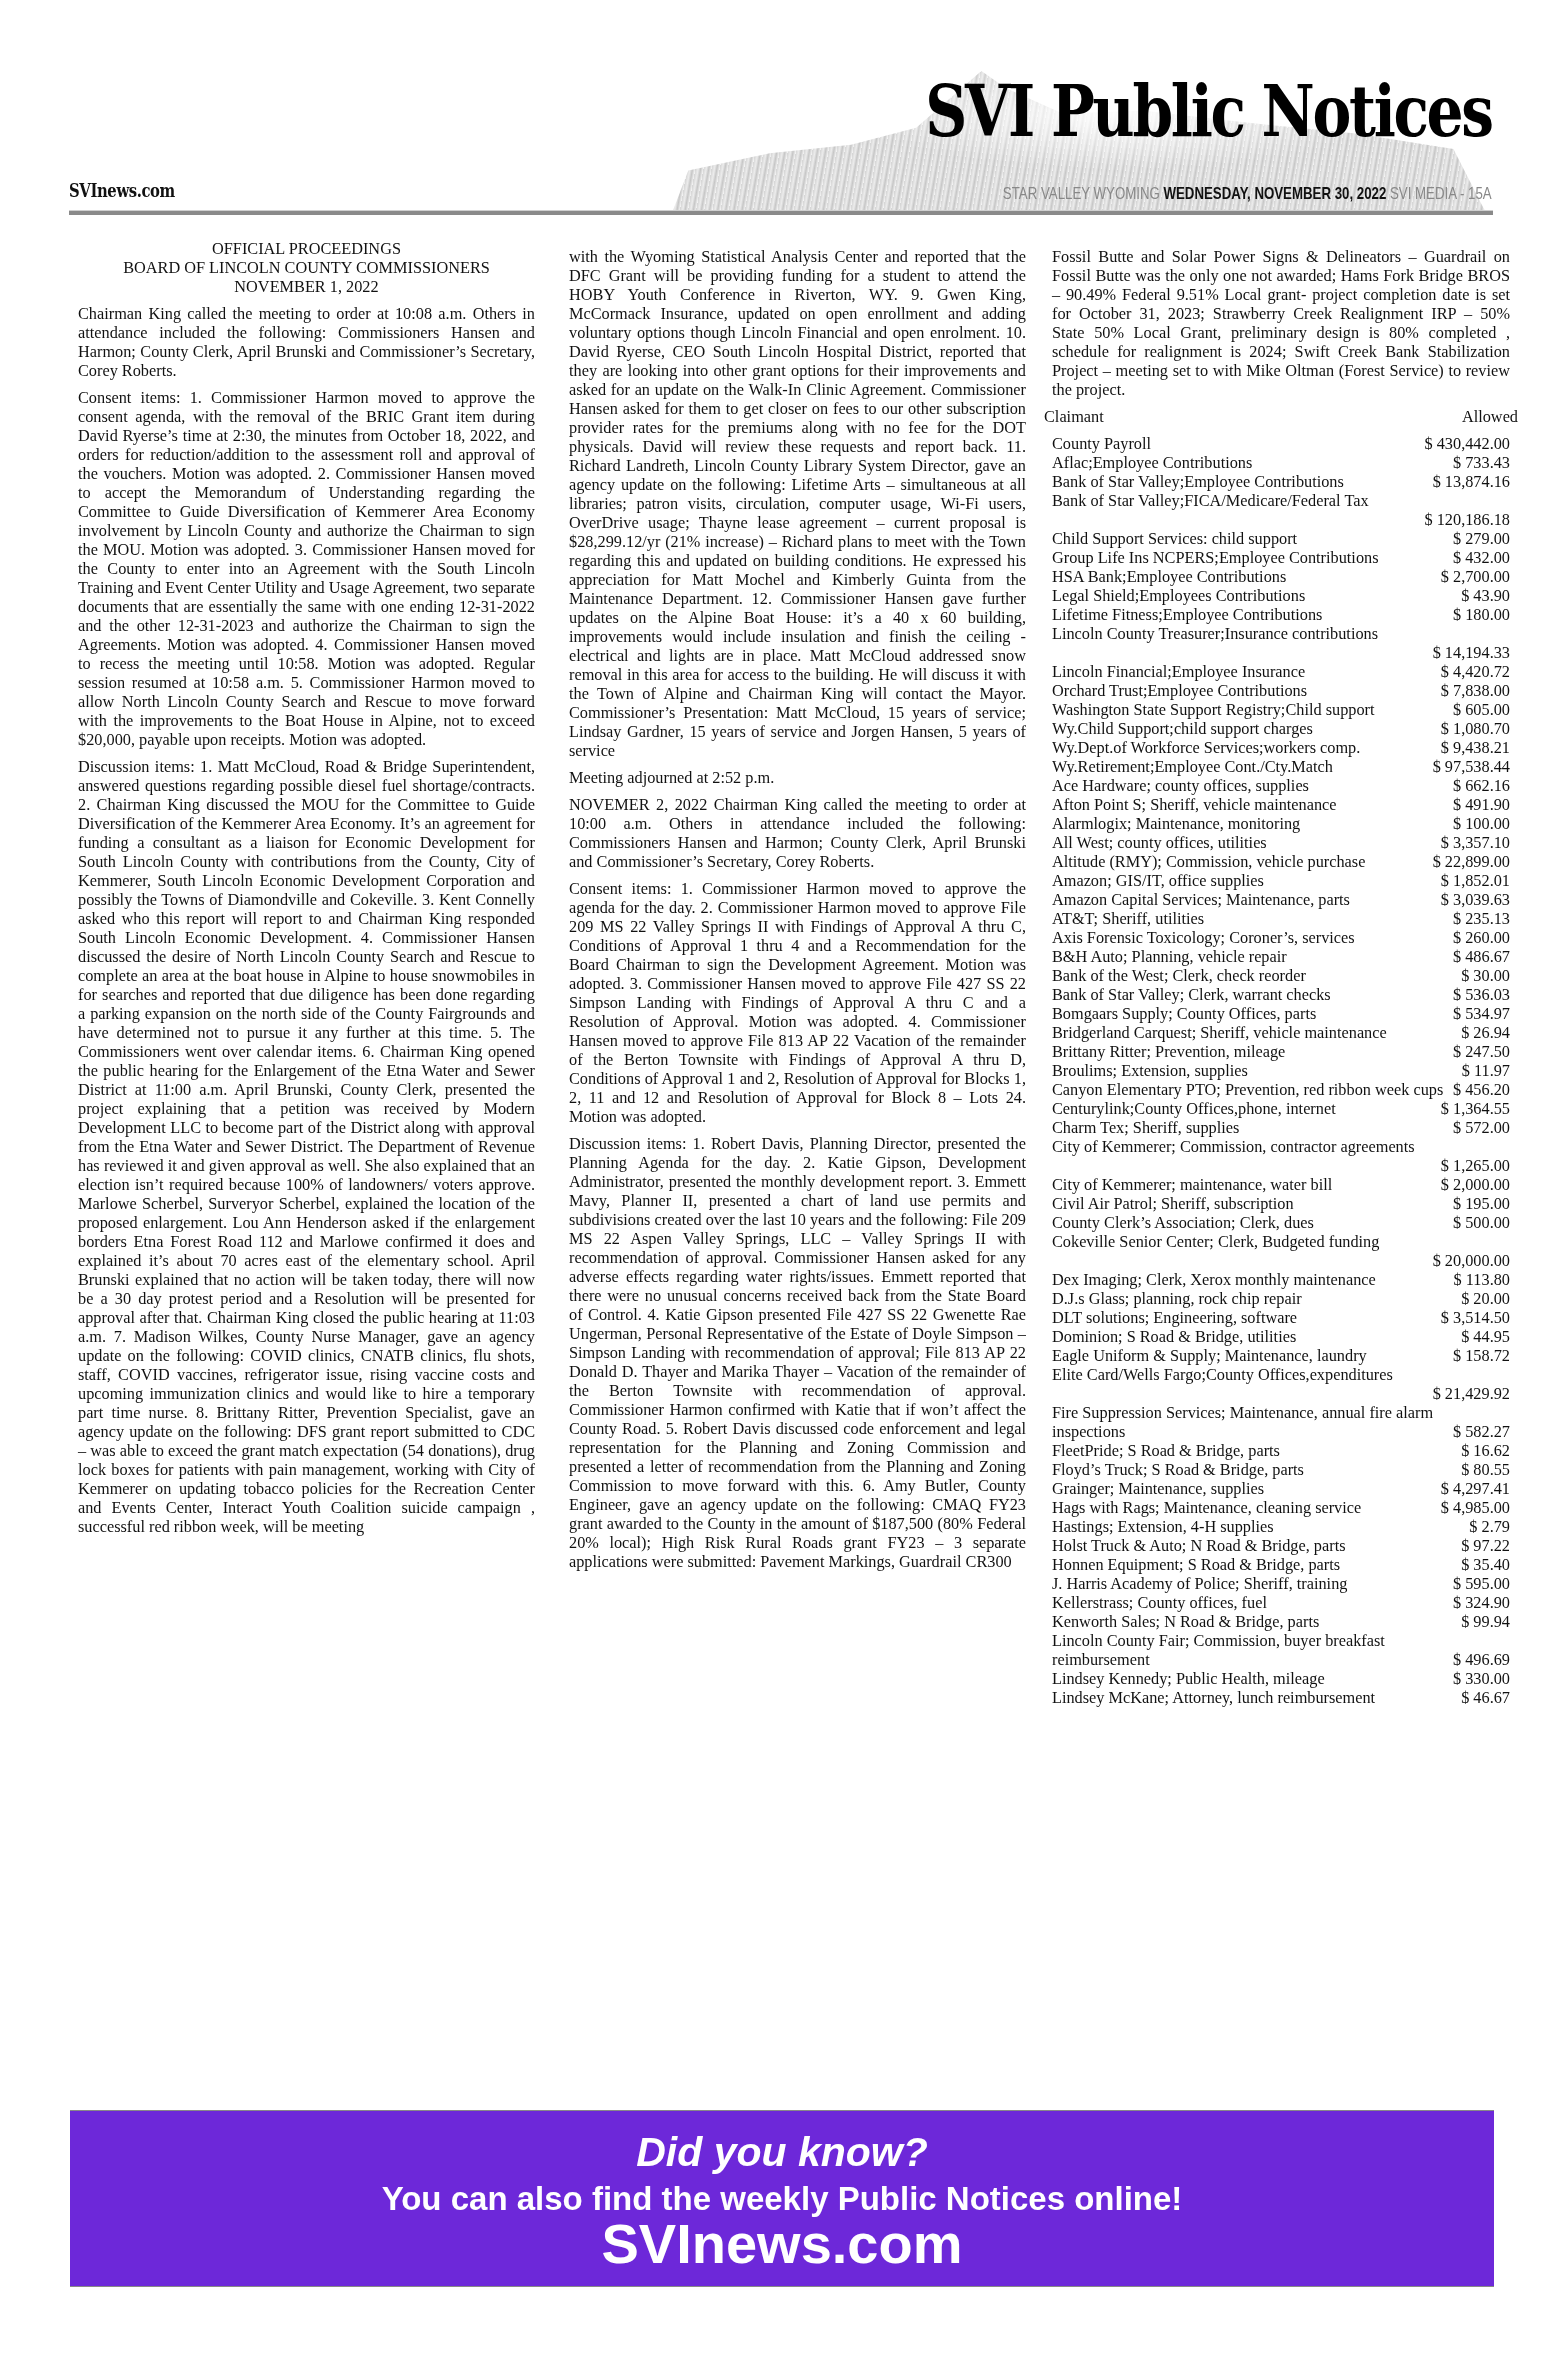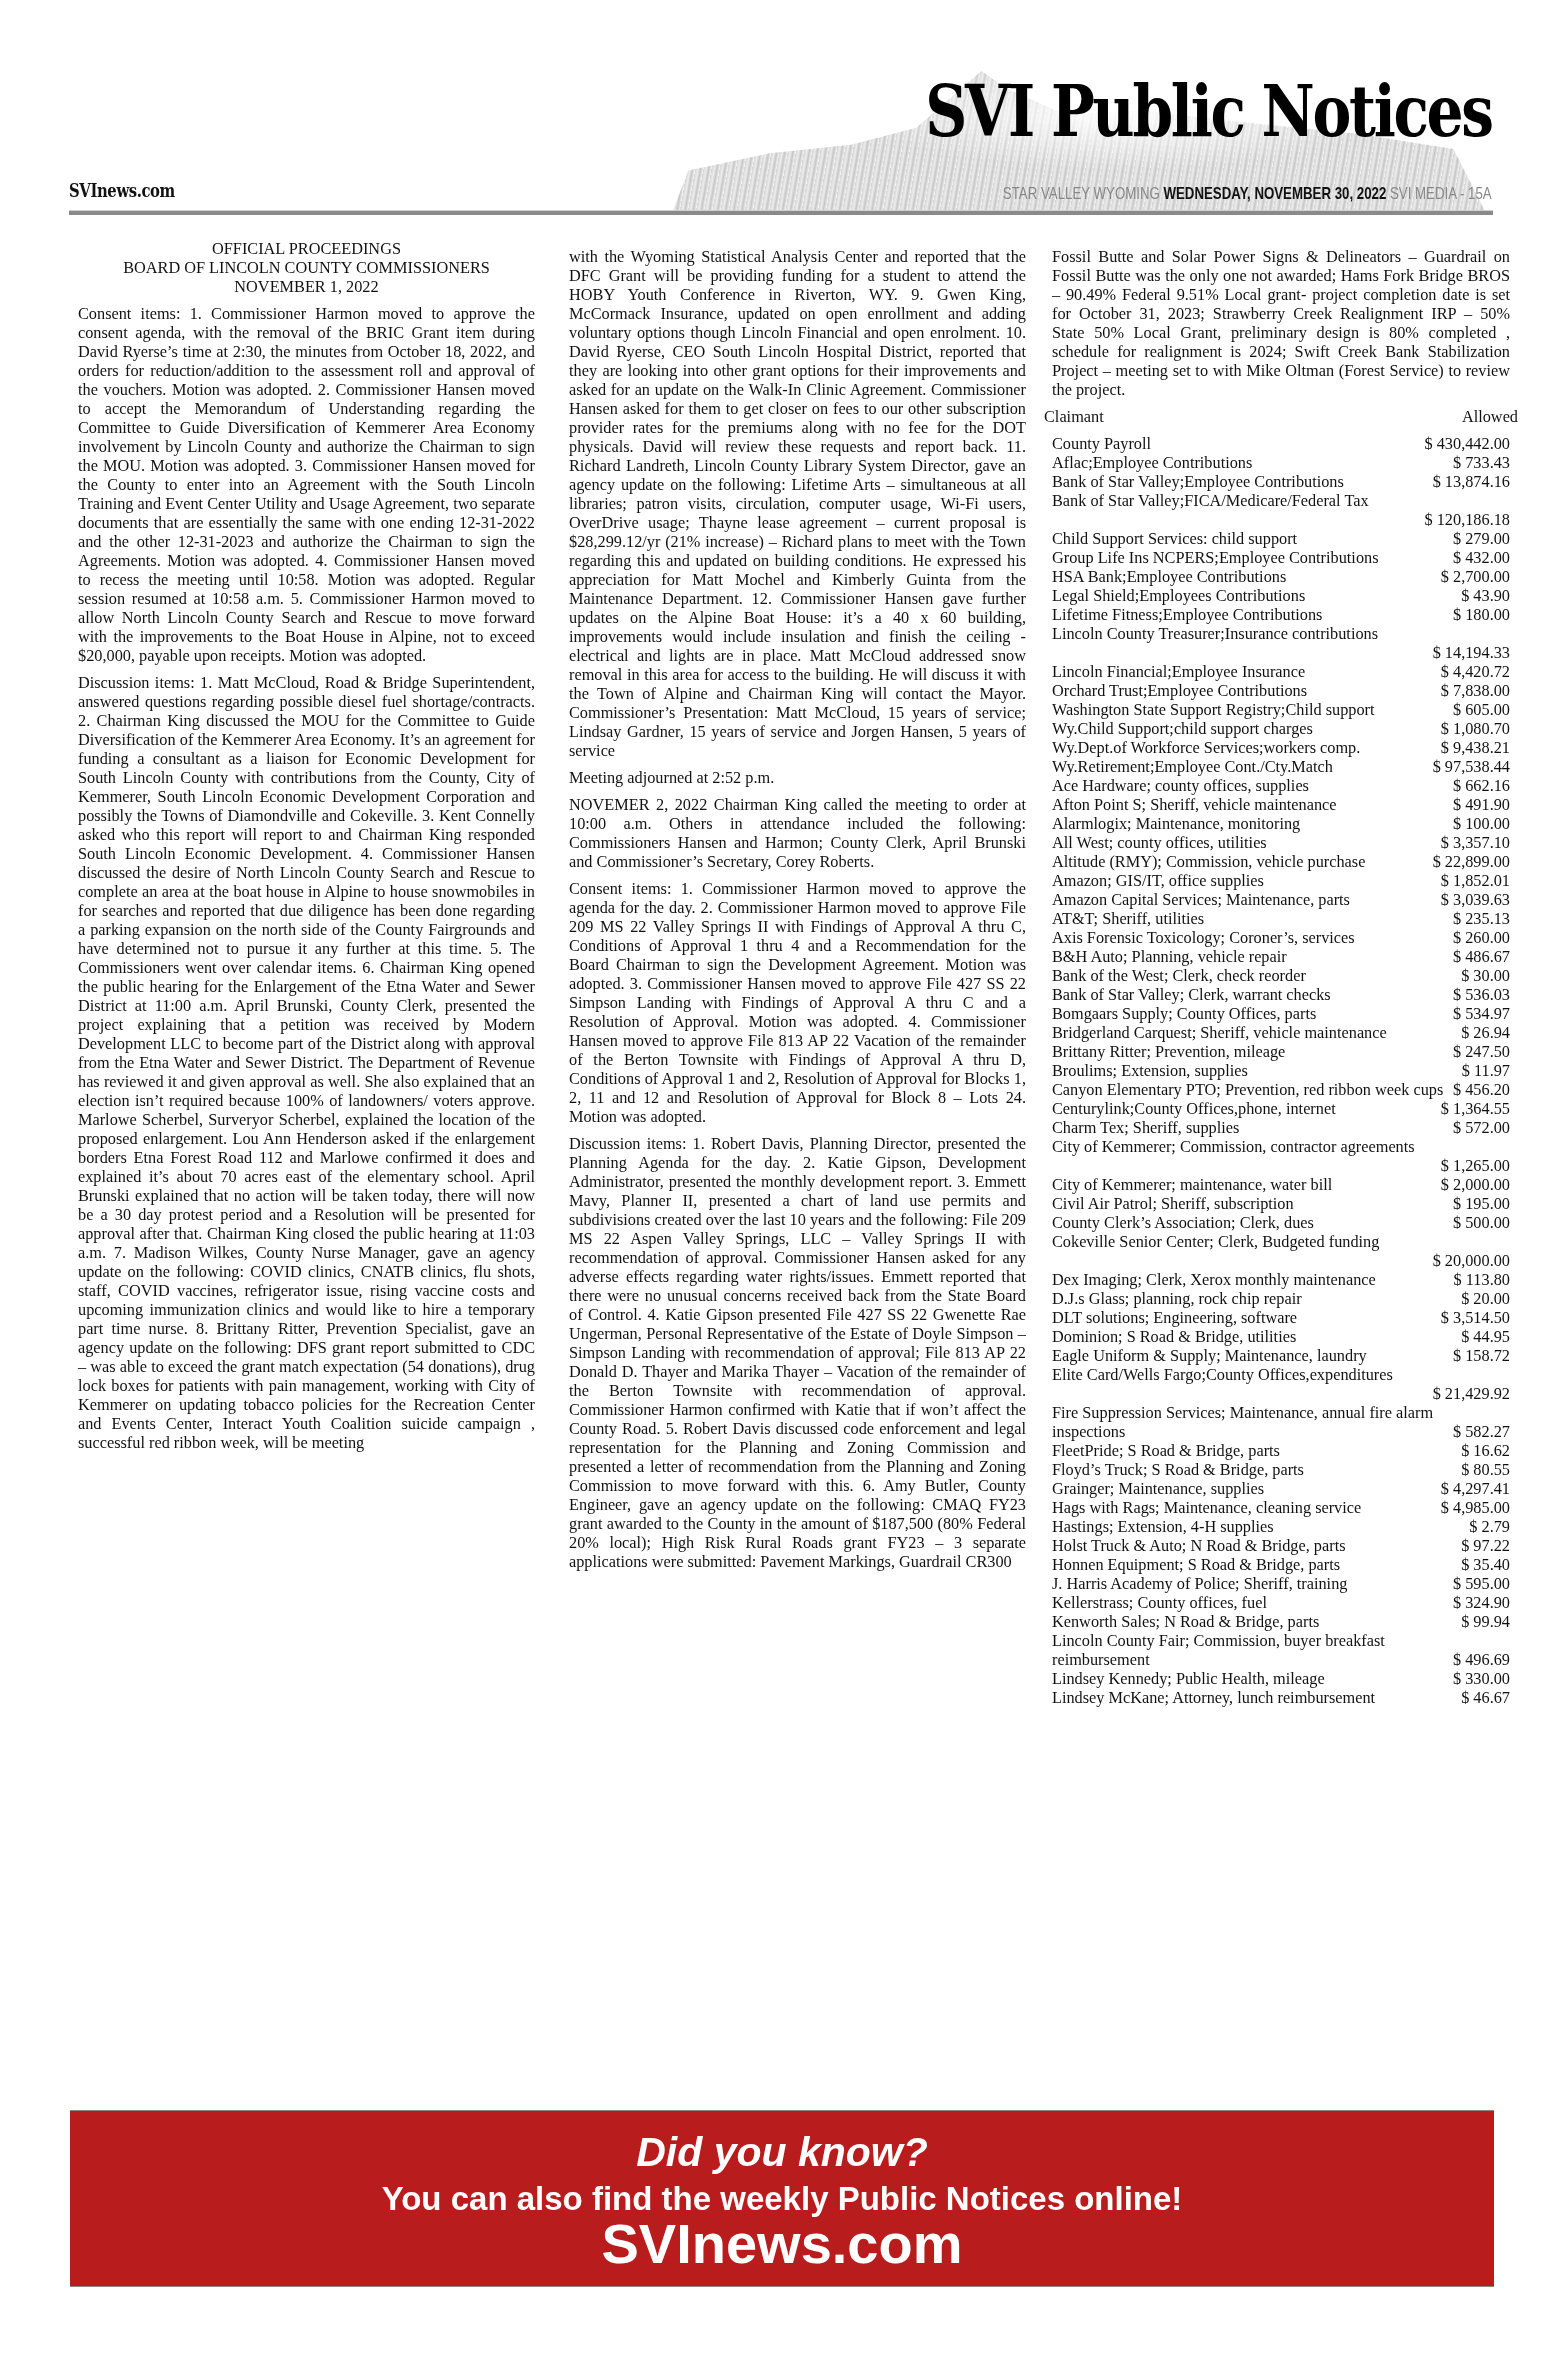--- a/index.html
+++ b/index.html
@@ -45,21 +45,21 @@
   .heading { text-align: center; font-weight: normal; font-family: "Liberation Serif", serif; }
   .claims { margin: 8px; padding: 0; list-style: none; }
   .claim { display: flex; justify-content: space-between; align-items: flex-end; text-align: left; }
   .claim.wrap { display: block; }
   .claim.wrap .amt { display: block; text-align: right; }
   .claim .amt { white-space: nowrap; padding-left: 2.8px; }
   .claims-header { display: flex; justify-content: space-between; }
 
   .banner {
     position: absolute; left: 70px; top: 2110px; width: 1424px; height: 175px;
-    background: #b91c1c; border-top: 1.4px solid #888; border-bottom: 1.4px solid #888;
+    background: #6d28d9; border-top: 1.4px solid #888; border-bottom: 1.4px solid #888;
     color: #fff; text-align: center; font-family: "Liberation Sans", sans-serif; font-weight: bold;
   }
   .banner .b1 { position: absolute; left: 0; right: 0; top: 21px; font-size: 41px; font-style: italic; line-height: 1; }
   .banner .b2 { position: absolute; left: 0; right: 0; top: 71px; font-size: 33px; line-height: 1; }
   .banner .b3 { position: absolute; left: 0; right: 0; top: 105px; font-size: 56px; line-height: 1; }
 </style>
 </head>
 <body>
 
 <div class="masthead">
@@ -69,20 +69,21 @@
   <div class="dateline"><span>STAR VALLEY WYOMING </span><span class="strong">WEDNESDAY, NOVEMBER 30, 2022</span><span> SVI MEDIA - 15A</span></div>
   <div class="rule"></div>
 </div>
 
 <div class="col c1">
   <div class="heading">
     <div>OFFICIAL PROCEEDINGS</div>
     <div>BOARD OF LINCOLN COUNTY COMMISSIONERS</div>
     <div>NOVEMBER 1, 2022</div>
   </div>
+  <p>Chairman King called the meeting to order at 10:08 a.m.  Others in attendance included the following: Commissioners Hansen and Harmon; County Clerk, April Brunski and Commissioner’s Secretary, Corey Roberts.</p>
   <p>Consent items:  1. Commissioner Harmon moved to approve the consent agenda, with the removal of the BRIC Grant item during David Ryerse’s time at 2:30, the minutes from October 18, 2022, and orders for reduction/addition to the assessment roll and approval of the vouchers. Motion was adopted.  2.  Commissioner Hansen moved to accept the Memorandum of Understanding regarding the Committee to Guide Diversification of Kemmerer Area Economy involvement by Lincoln County and authorize the Chairman to sign the MOU.  Motion was adopted.  3. Commissioner Hansen moved for the County to enter into an Agreement with the South Lincoln Training and Event Center Utility and Usage Agreement, two separate documents that are essentially the same with one ending 12-31-2022 and the other 12-31-2023 and authorize the Chairman to sign the Agreements.  Motion was adopted. 4.  Commissioner Hansen moved to recess the meeting until 10:58. Motion was adopted. Regular session resumed at 10:58 a.m.  5.  Commissioner Harmon moved to allow North Lincoln County Search and Rescue to move forward with the improvements to the Boat House in Alpine, not to exceed $20,000, payable upon receipts.  Motion was adopted.</p>
   <p>Discussion items:  1.   Matt McCloud, Road &amp; Bridge Superintendent, answered questions regarding possible diesel fuel shortage/contracts. 2. Chairman King discussed the MOU for the Committee to Guide Diversification of the Kemmerer Area Economy.  It’s an agreement for funding a consultant as a liaison for Economic Development for South Lincoln County with contributions from the County, City of Kemmerer, South Lincoln Economic Development Corporation and possibly the Towns of Diamondville and Cokeville. 3. Kent Connelly asked who this report will report to and Chairman King responded South Lincoln Economic Development.   4.  Commissioner Hansen discussed the desire of North Lincoln County Search and Rescue to complete an area at the boat house in Alpine to house snowmobiles in for searches and reported that due diligence has been done regarding a parking expansion on the north side of the County Fairgrounds and have determined not to pursue it any further at this time.  5.  The Commissioners went over calendar items.  6.  Chairman King opened the public hearing for the Enlargement of the Etna Water and Sewer District at 11:00 a.m.  April Brunski, County Clerk, presented the project explaining that a petition was received by Modern Development LLC to become part of the District along with approval from the Etna Water and Sewer District.  The Department of Revenue has reviewed it and given approval as well.  She also explained that an election isn’t required because 100% of landowners/ voters approve.  Marlowe Scherbel, Surveryor Scherbel, explained the location of the proposed enlargement.  Lou Ann Henderson asked if the enlargement borders Etna Forest Road 112 and Marlowe confirmed it does and explained it’s about 70 acres east of the elementary school. April Brunski explained that no action will be taken today, there will now be a 30 day protest period and a Resolution will be presented for approval after that.  Chairman King closed the public hearing at 11:03 a.m.  7.  Madison Wilkes, County Nurse Manager, gave an agency update on the following:  COVID clinics, CNATB clinics, flu shots, staff, COVID vaccines, refrigerator issue, rising vaccine costs and upcoming immunization clinics and would like to hire a temporary part time nurse.  8.  Brittany Ritter, Prevention Specialist, gave an agency update on the following:   DFS grant report submitted to CDC – was able to exceed the grant match expectation (54 donations), drug lock boxes for patients with pain management, working with City of Kemmerer on updating tobacco policies for the Recreation Center and Events Center, Interact Youth Coalition suicide campaign , successful red ribbon week, will be meeting</p>
 </div>
 
 <div class="col c2">
   <p>with the Wyoming Statistical Analysis Center and reported that the DFC Grant will be providing funding for a student to attend the HOBY Youth Conference in Riverton, WY. 9.  Gwen King, McCormack Insurance, updated on open enrollment and adding voluntary options though Lincoln Financial and open enrolment.  10.  David Ryerse, CEO South Lincoln Hospital District, reported that they are looking into other grant options for their improvements and asked for an update on the Walk-In Clinic Agreement. Commissioner Hansen asked for them to get closer on fees to our other subscription provider rates for the premiums along with no fee for the DOT physicals.  David will review these requests and report back.  11.  Richard Landreth, Lincoln County Library System Director, gave an agency update on the following:  Lifetime Arts – simultaneous at all libraries; patron visits, circulation, computer usage, Wi-Fi users, OverDrive usage; Thayne lease agreement – current proposal is $28,299.12/yr (21% increase) – Richard plans to meet with the Town regarding this and updated on building conditions.  He expressed his appreciation for Matt Mochel and Kimberly Guinta from the Maintenance Department. 12.  Commissioner Hansen gave further updates on the Alpine Boat House:  it’s a 40 x 60 building, improvements would include insulation and finish the ceiling - electrical and lights are in place.  Matt McCloud addressed snow removal in this area for access to the building.  He will discuss it with the Town of Alpine and Chairman King will contact the Mayor.      Commissioner’s Presentation:  Matt McCloud, 15 years of service; Lindsay Gardner, 15 years of service and Jorgen Hansen, 5 years of service</p>
   <p>Meeting adjourned at 2:52 p.m.</p>
   <p>NOVEMER 2, 2022        Chairman King called the meeting to order at 10:00 a.m.  Others in attendance included the following:  Commissioners Hansen and Harmon; County Clerk, April Brunski and Commissioner’s Secretary, Corey Roberts.</p>
   <p>Consent items:  1. Commissioner Harmon moved to approve the agenda for the day.  2. Commissioner Harmon moved to approve File 209 MS 22 Valley Springs II with Findings of Approval A thru C, Conditions of Approval 1 thru 4 and a Recommendation for the Board Chairman to sign the Development Agreement.  Motion was adopted. 3.  Commissioner Hansen moved to approve File 427 SS 22 Simpson Landing with Findings of Approval A thru C and a Resolution of Approval.  Motion was adopted.  4. Commissioner Hansen moved to approve File 813 AP 22 Vacation of the remainder of the Berton Townsite with Findings of Approval A thru D, Conditions of Approval 1 and 2, Resolution of Approval for Blocks 1, 2, 11 and 12 and Resolution of Approval for Block 8 – Lots 24.  Motion was adopted.</p>
   <p>Discussion items:  1. Robert Davis, Planning Director, presented the Planning Agenda for the day.  2.  Katie Gipson, Development Administrator, presented the monthly development report.  3.  Emmett Mavy, Planner II, presented a chart of land use permits and subdivisions created over the last 10 years and the following:  File 209 MS 22 Aspen Valley Springs, LLC – Valley Springs II with recommendation of approval.  Commissioner Hansen asked for any adverse effects regarding water rights/issues. Emmett reported that there were no unusual concerns received back from the State Board of Control.   4.  Katie Gipson presented File 427 SS 22 Gwenette Rae Ungerman, Personal Representative of the Estate of Doyle Simpson – Simpson Landing with recommendation of approval; File 813 AP 22 Donald D. Thayer and Marika Thayer – Vacation of the remainder of the Berton Townsite with recommendation of approval.  Commissioner Harmon confirmed with Katie that if won’t affect the County Road. 5.  Robert Davis discussed code enforcement and legal representation for the Planning and Zoning Commission and presented a letter of recommendation from the Planning and Zoning Commission to move forward with this.   6.  Amy Butler, County Engineer, gave an agency update on the following:  CMAQ FY23 grant awarded to the County in the amount of $187,500 (80% Federal 20% local); High Risk Rural Roads grant FY23 – 3 separate applications were submitted:  Pavement Markings, Guardrail CR300</p>

